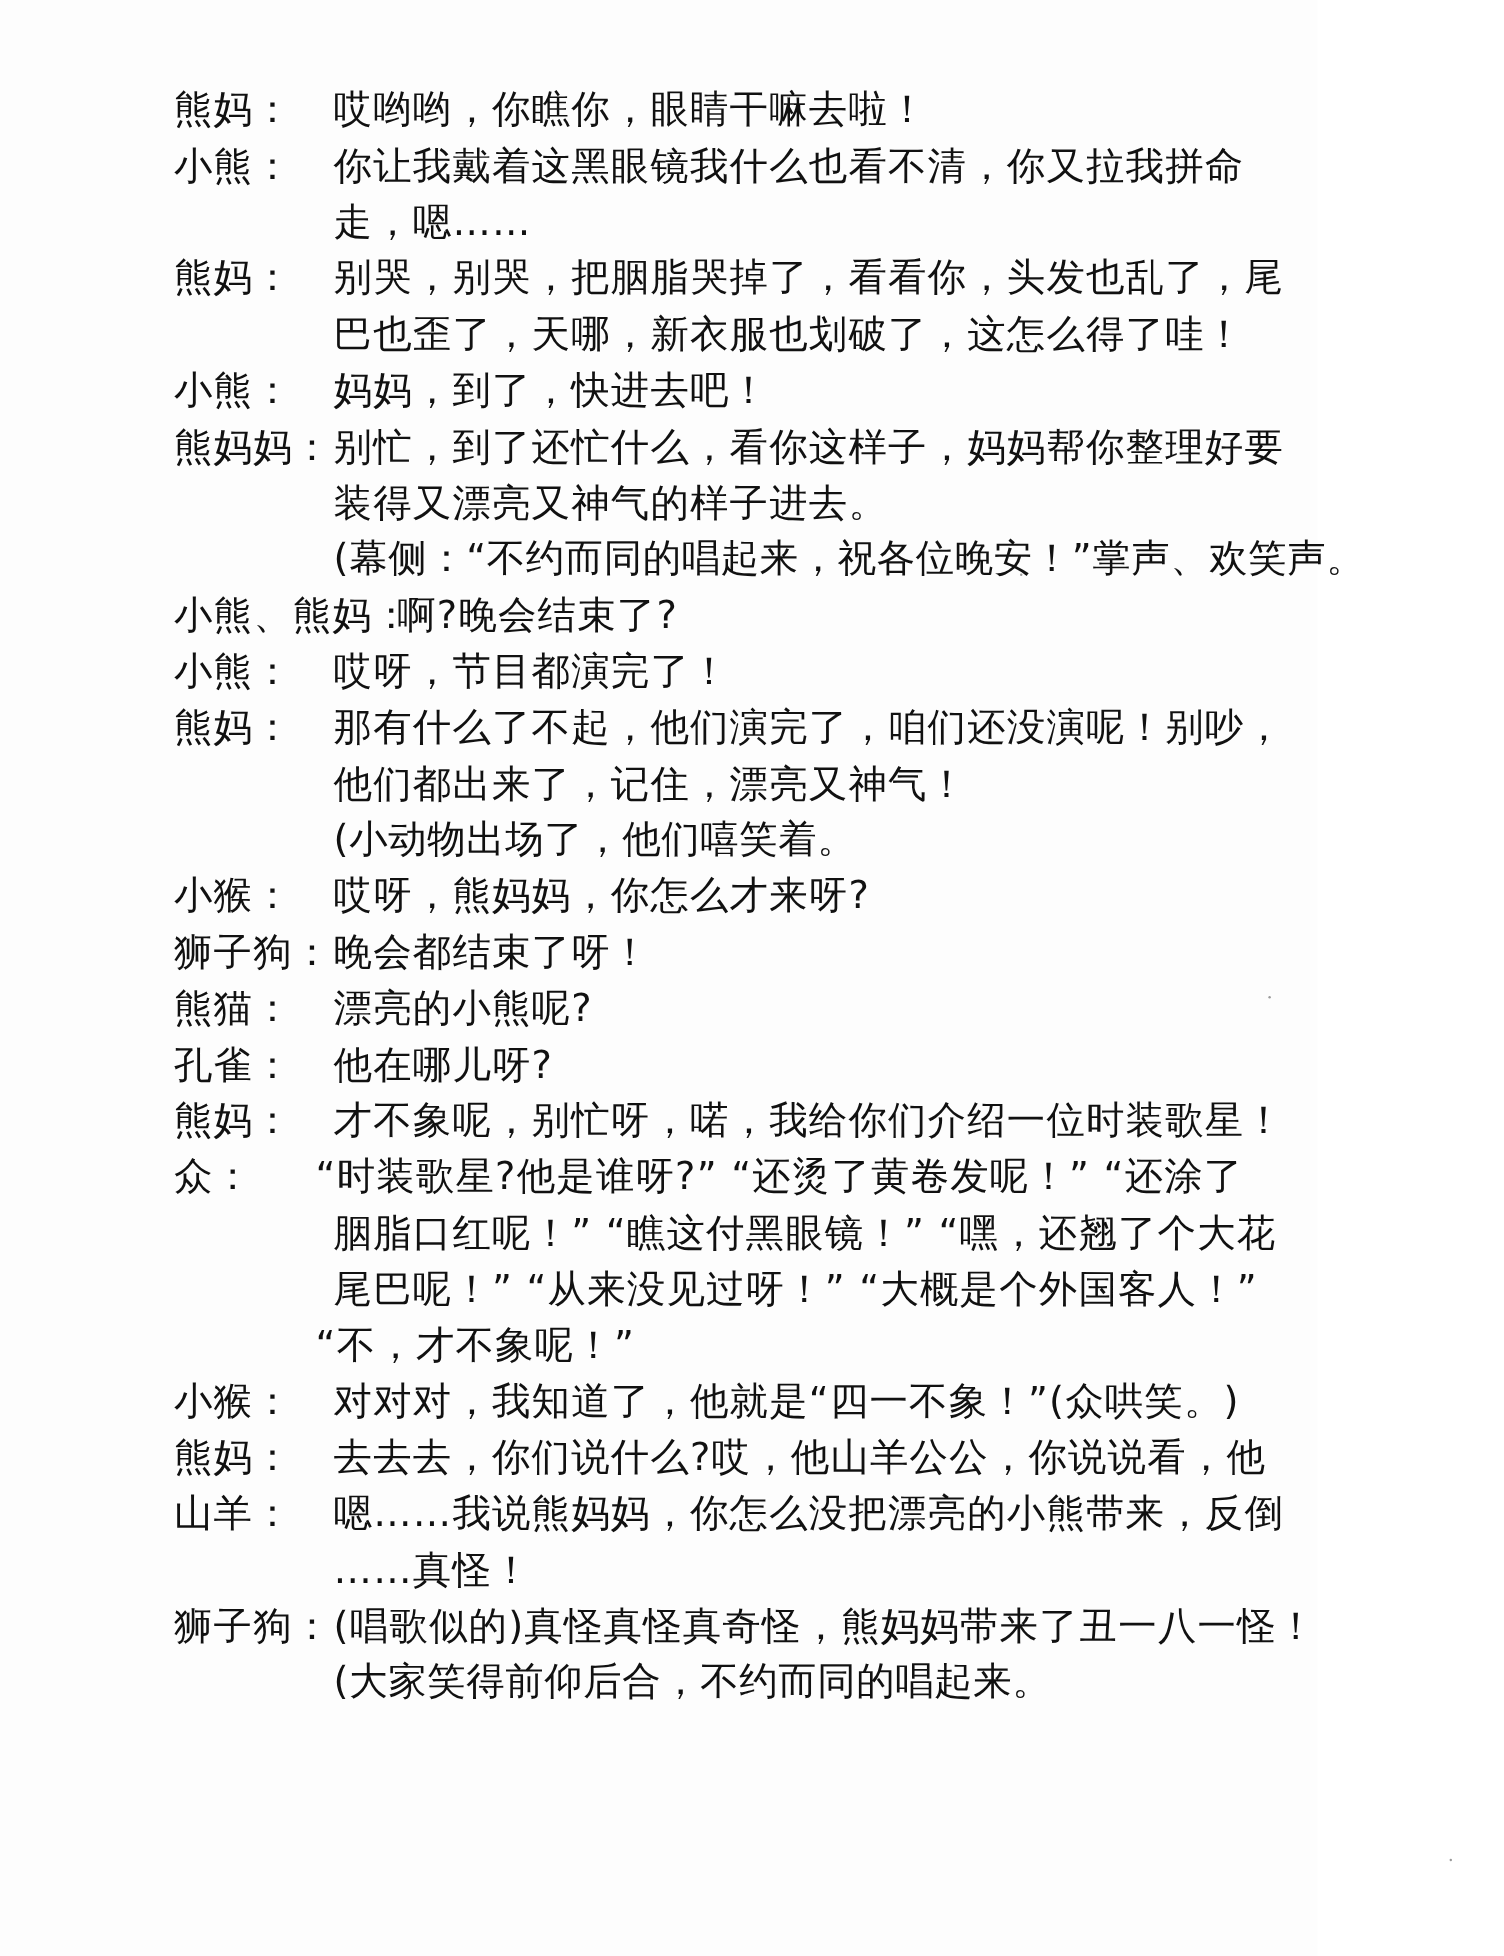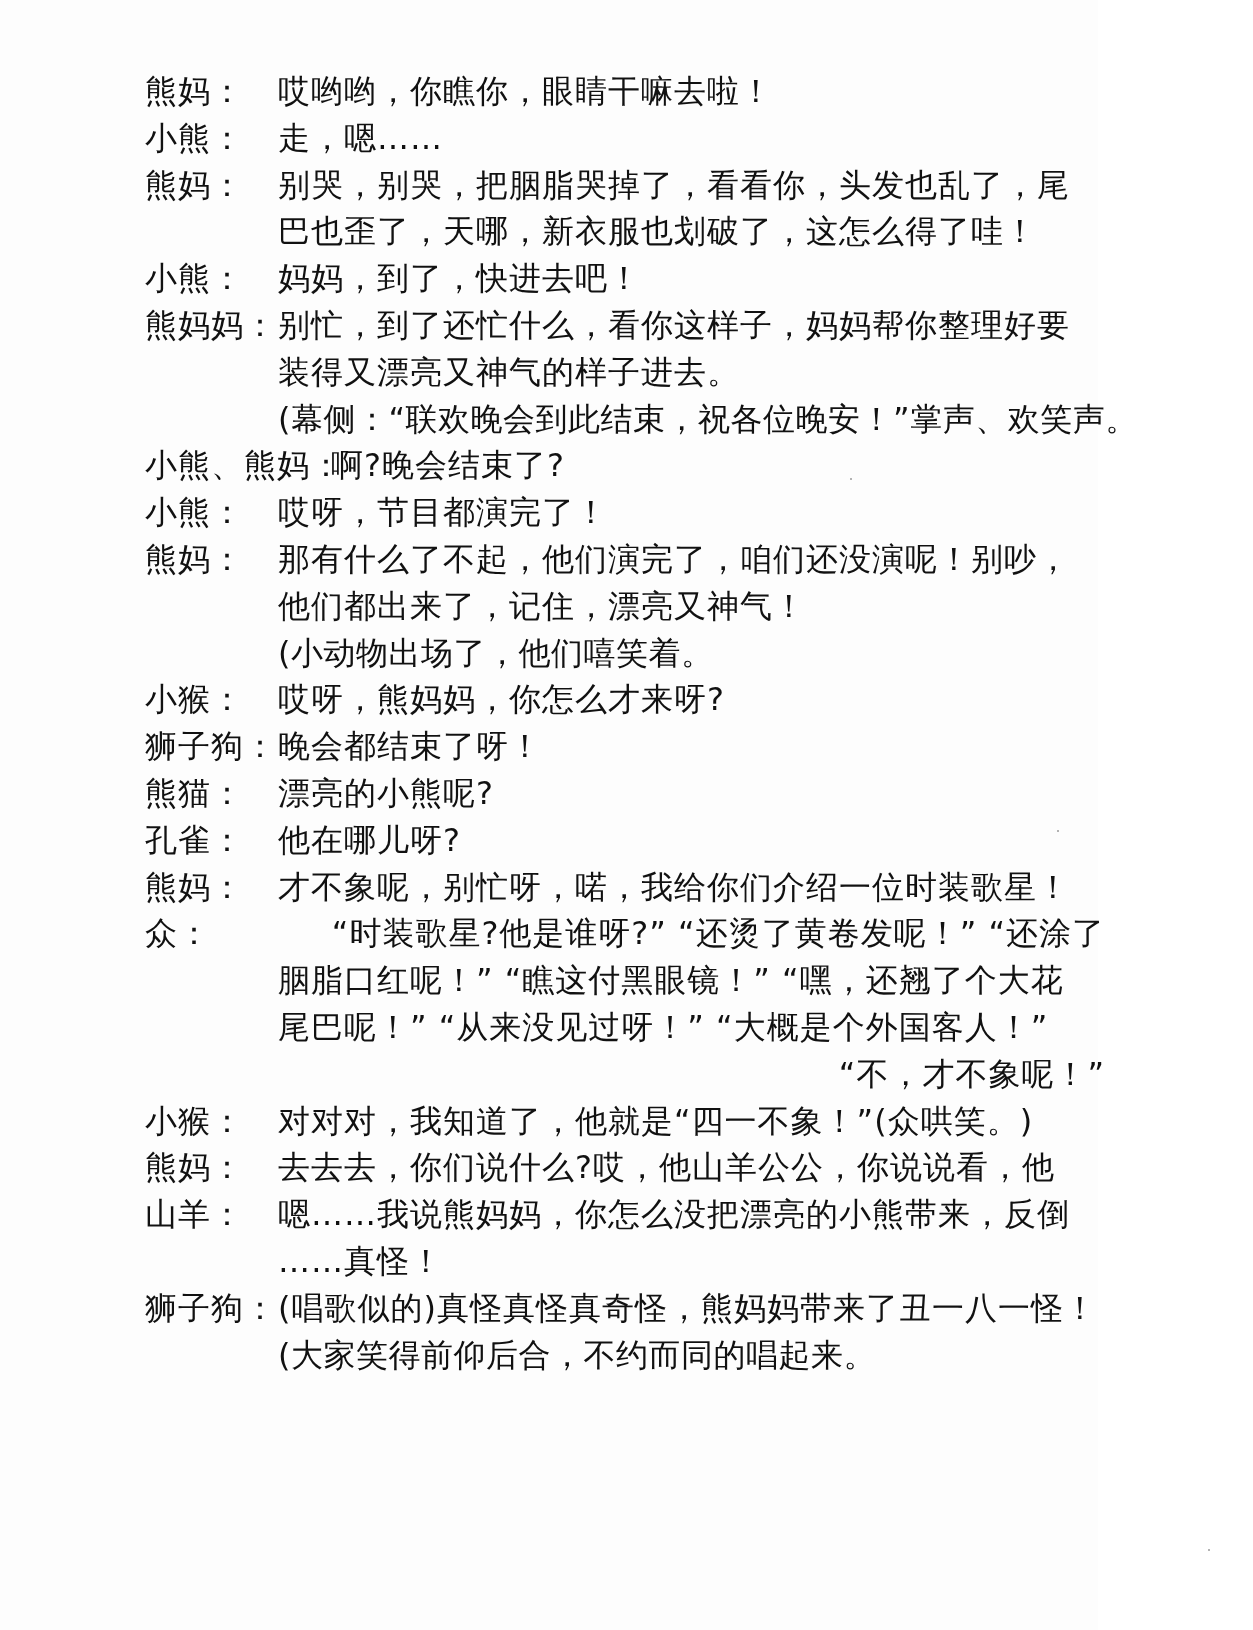--- a/index.html
+++ b/index.html
@@ -39,21 +39,21 @@
       position: absolute;
       left: 0;
       top: 0;
       white-space: nowrap;
     }
     .line {
       display: block;
       white-space: nowrap;
       padding-left: 133px;
     }
-    .line.wide-indent { padding-left: 118px; text-align: right; }
+    .line.wide-indent { padding-left: 118px; }
     .line.stage { letter-spacing: 0.5px; }
     .speck {
       position: absolute;
       width: 2px;
       height: 2px;
       background: #9a9a9a;
       border-radius: 1px;
     }
   </style>
 </head>
@@ -62,39 +62,40 @@
 <div class="page">
   <div class="script">
 
     <div class="entry">
       <span class="speaker">熊妈：</span>
       <span class="line">哎哟哟，你瞧你，眼睛干嘛去啦！</span>
     </div>
 
     <div class="entry">
       <span class="speaker">小熊：</span>
+      <span class="line">你让我戴着这黑眼镜我什么也看不清，你又拉我拼命</span>
       <span class="line">走，嗯……</span>
     </div>
 
     <div class="entry">
       <span class="speaker">熊妈：</span>
       <span class="line">别哭，别哭，把胭脂哭掉了，看看你，头发也乱了，尾</span>
       <span class="line">巴也歪了，天哪，新衣服也划破了，这怎么得了哇！</span>
     </div>
 
     <div class="entry">
       <span class="speaker">小熊：</span>
       <span class="line">妈妈，到了，快进去吧！</span>
     </div>
 
     <div class="entry">
       <span class="speaker">熊妈妈：</span>
       <span class="line">别忙，到了还忙什么，看你这样子，妈妈帮你整理好要</span>
       <span class="line">装得又漂亮又神气的样子进去。</span>
-      <span class="line stage">(幕侧：“联欢晚会到此结束，祝各位晚安！”掌声、欢笑声。</span>
+      <span class="line stage">(幕侧：“不约而同的唱起来，祝各位晚安！”掌声、欢笑声。</span>
     </div>
 
     <div class="entry">
       <span class="speaker">小熊、熊妈：</span>
       <span class="line" style="padding-left:186px">啊?晚会结束了?</span>
     </div>
 
     <div class="entry">
       <span class="speaker">小熊：</span>
       <span class="line">哎呀，节目都演完了！</span>

